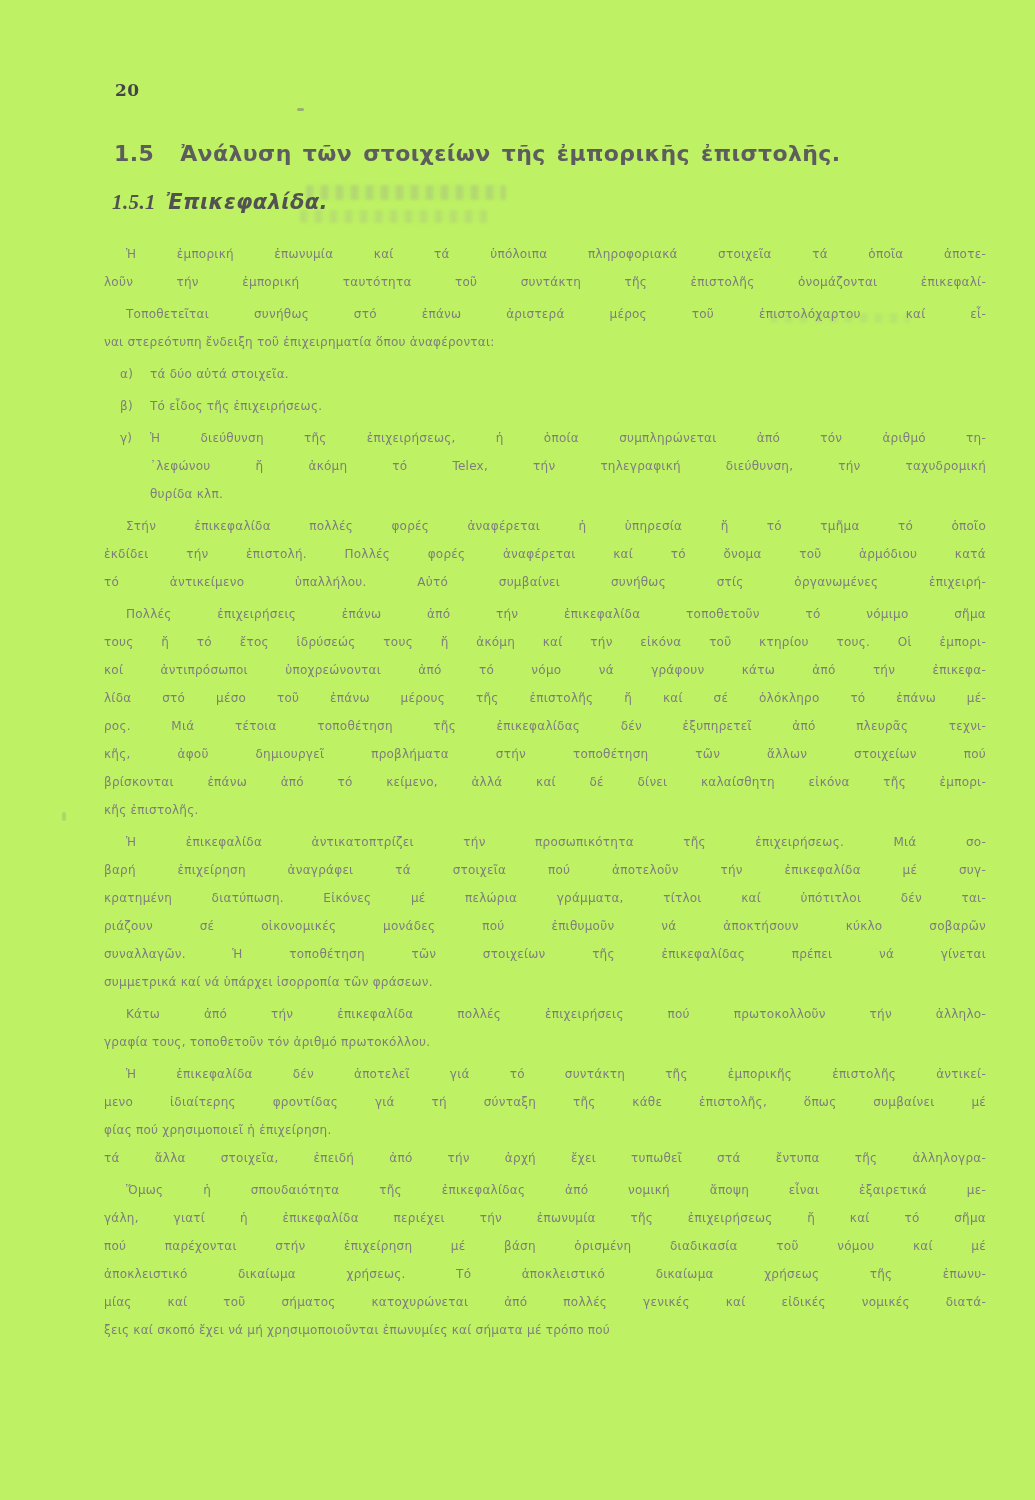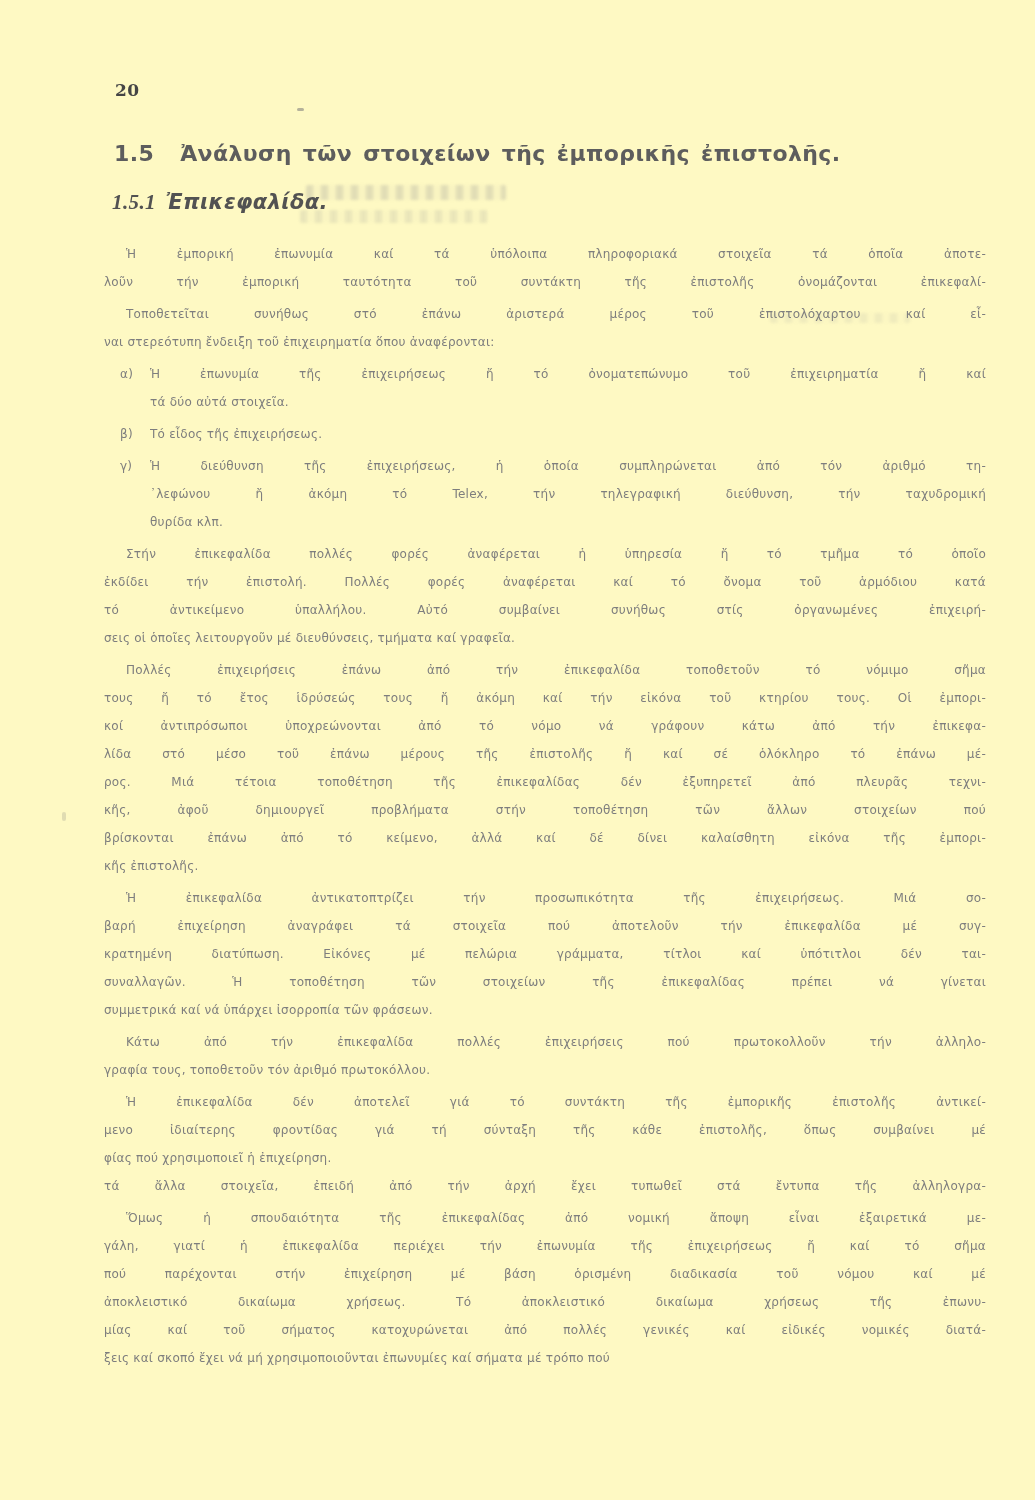--- a/index.html
+++ b/index.html
@@ -5,21 +5,21 @@
   html, body {
     margin: 0;
     padding: 0;
     background: #e9e9e7;
   }
   .page {
     position: relative;
     width: 1035px;
     height: 1500px;
     margin: 0 auto;
-    background: #fef9c3;
+    background: #bef264;
     overflow: hidden;
     font-family: "DejaVu Sans", sans-serif;
   }
   .page-number {
     position: absolute;
     top: 80px;
     left: 115px;
     font-family: "DejaVu Serif", serif;
     font-weight: 700;
     font-size: 17px;
@@ -125,53 +125,52 @@
       <div class="block para">
         <div class="line">Ἡ ἐμπορική ἐπωνυμία καί τά ὑπόλοιπα πληροφοριακά στοιχεῖα τά ὁποῖα ἀποτε-</div>
         <div class="line">λοῦν τήν ἐμπορική ταυτότητα τοῦ συντάκτη τῆς ἐπιστολῆς ὀνομάζονται ἐπικεφαλί-</div>
       </div>
       <div class="block para">
         <div class="line">Τοποθετεῖται συνήθως στό ἐπάνω ἀριστερά μέρος τοῦ ἐπιστολόχαρτου καί εἶ-</div>
         <div class="line last">ναι στερεότυπη ἔνδειξη τοῦ ἐπιχειρηματία ὅπου ἀναφέρονται:</div>
       </div>
       <div class="block list-item">
         <span class="marker">α)</span>
-        <div class="line">Ἡ ἐπωνυμία τῆς ἐπιχειρήσεως ἤ τό ὀνοματεπώνυμο τοῦ ἐπιχειρηματία ἤ καί</div>
         <div class="line last">τά δύο αὐτά στοιχεῖα.</div>
       </div>
       <div class="block list-item">
         <span class="marker">β)</span>
         <div class="line last">Τό εἶδος τῆς ἐπιχειρήσεως.</div>
       </div>
       <div class="block list-item">
         <span class="marker">γ)</span>
         <div class="line">Ἡ διεύθυνση τῆς ἐπιχειρήσεως, ἡ ὁποία συμπληρώνεται ἀπό τόν ἀριθμό τη-</div>
         <div class="line">᾿λεφώνου ἤ ἀκόμη τό Telex, τήν τηλεγραφική διεύθυνση, τήν ταχυδρομική</div>
         <div class="line last">θυρίδα κλπ.</div>
       </div>
       <div class="block para">
         <div class="line">Στήν ἐπικεφαλίδα πολλές φορές ἀναφέρεται ἡ ὑπηρεσία ἤ τό τμῆμα τό ὁποῖο</div>
         <div class="line">ἐκδίδει τήν ἐπιστολή. Πολλές φορές ἀναφέρεται καί τό ὄνομα τοῦ ἁρμόδιου κατά</div>
         <div class="line">τό ἀντικείμενο ὑπαλλήλου. Αὐτό συμβαίνει συνήθως στίς ὀργανωμένες ἐπιχειρή-</div>
-        <div class="line last">σεις οἱ ὁποῖες λειτουργοῦν μέ διευθύνσεις, τμήματα καί γραφεῖα.</div>
       </div>
       <div class="block para">
         <div class="line">Πολλές ἐπιχειρήσεις ἐπάνω ἀπό τήν ἐπικεφαλίδα τοποθετοῦν τό νόμιμο σῆμα</div>
         <div class="line">τους ἤ τό ἔτος ἱδρύσεώς τους ἤ ἀκόμη καί τήν εἰκόνα τοῦ κτηρίου τους. Οἱ ἐμπορι-</div>
         <div class="line">κοί ἀντιπρόσωποι ὑποχρεώνονται ἀπό τό νόμο νά γράφουν κάτω ἀπό τήν ἐπικεφα-</div>
         <div class="line">λίδα στό μέσο τοῦ ἐπάνω μέρους τῆς ἐπιστολῆς ἤ καί σέ ὁλόκληρο τό ἐπάνω μέ-</div>
         <div class="line">ρος. Μιά τέτοια τοποθέτηση τῆς ἐπικεφαλίδας δέν ἐξυπηρετεῖ ἀπό πλευρᾶς τεχνι-</div>
         <div class="line">κῆς, ἀφοῦ δημιουργεῖ προβλήματα στήν τοποθέτηση τῶν ἄλλων στοιχείων πού</div>
         <div class="line">βρίσκονται ἐπάνω ἀπό τό κείμενο, ἀλλά καί δέ δίνει καλαίσθητη εἰκόνα τῆς ἐμπορι-</div>
         <div class="line last">κῆς ἐπιστολῆς.</div>
       </div>
       <div class="block para">
         <div class="line">Ἡ ἐπικεφαλίδα ἀντικατοπτρίζει τήν προσωπικότητα τῆς ἐπιχειρήσεως. Μιά σο-</div>
         <div class="line">βαρή ἐπιχείρηση ἀναγράφει τά στοιχεῖα πού ἀποτελοῦν τήν ἐπικεφαλίδα μέ συγ-</div>
         <div class="line">κρατημένη διατύπωση. Εἰκόνες μέ πελώρια γράμματα, τίτλοι καί ὑπότιτλοι δέν ται-</div>
+        <div class="line">ριάζουν σέ οἰκονομικές μονάδες πού ἐπιθυμοῦν νά ἀποκτήσουν κύκλο σοβαρῶν</div>
         <div class="line">συναλλαγῶν. Ἡ τοποθέτηση τῶν στοιχείων τῆς ἐπικεφαλίδας πρέπει νά γίνεται</div>
         <div class="line last">συμμετρικά καί νά ὑπάρχει ἰσορροπία τῶν φράσεων.</div>
       </div>
       <div class="block para">
         <div class="line">Κάτω ἀπό τήν ἐπικεφαλίδα πολλές ἐπιχειρήσεις πού πρωτοκολλοῦν τήν ἀλληλο-</div>
         <div class="line last">γραφία τους, τοποθετοῦν τόν ἀριθμό πρωτοκόλλου.</div>
       </div>
       <div class="block para">
         <div class="line">Ἡ ἐπικεφαλίδα δέν ἀποτελεῖ γιά τό συντάκτη τῆς ἐμπορικῆς ἐπιστολῆς ἀντικεί-</div>
         <div class="line">μενο ἰδιαίτερης φροντίδας γιά τή σύνταξη τῆς κάθε ἐπιστολῆς, ὅπως συμβαίνει μέ</div>

